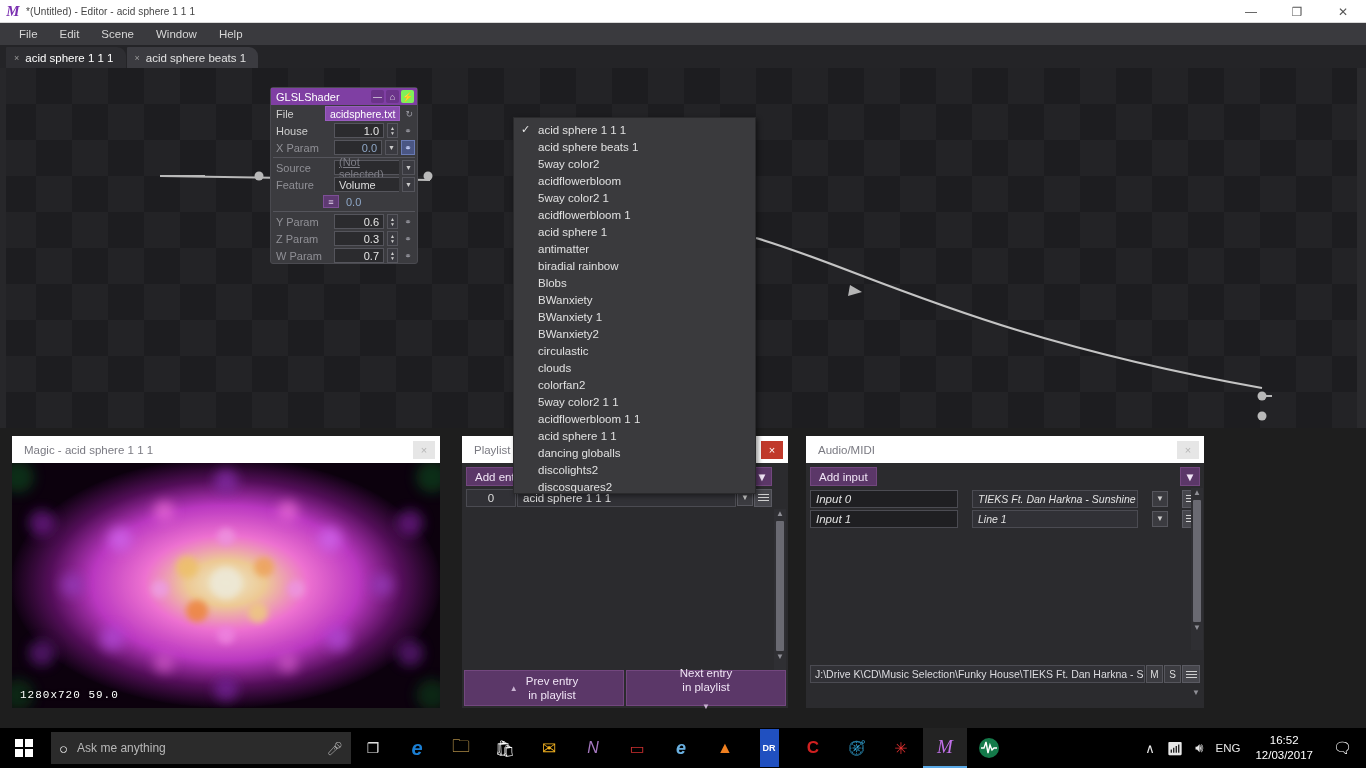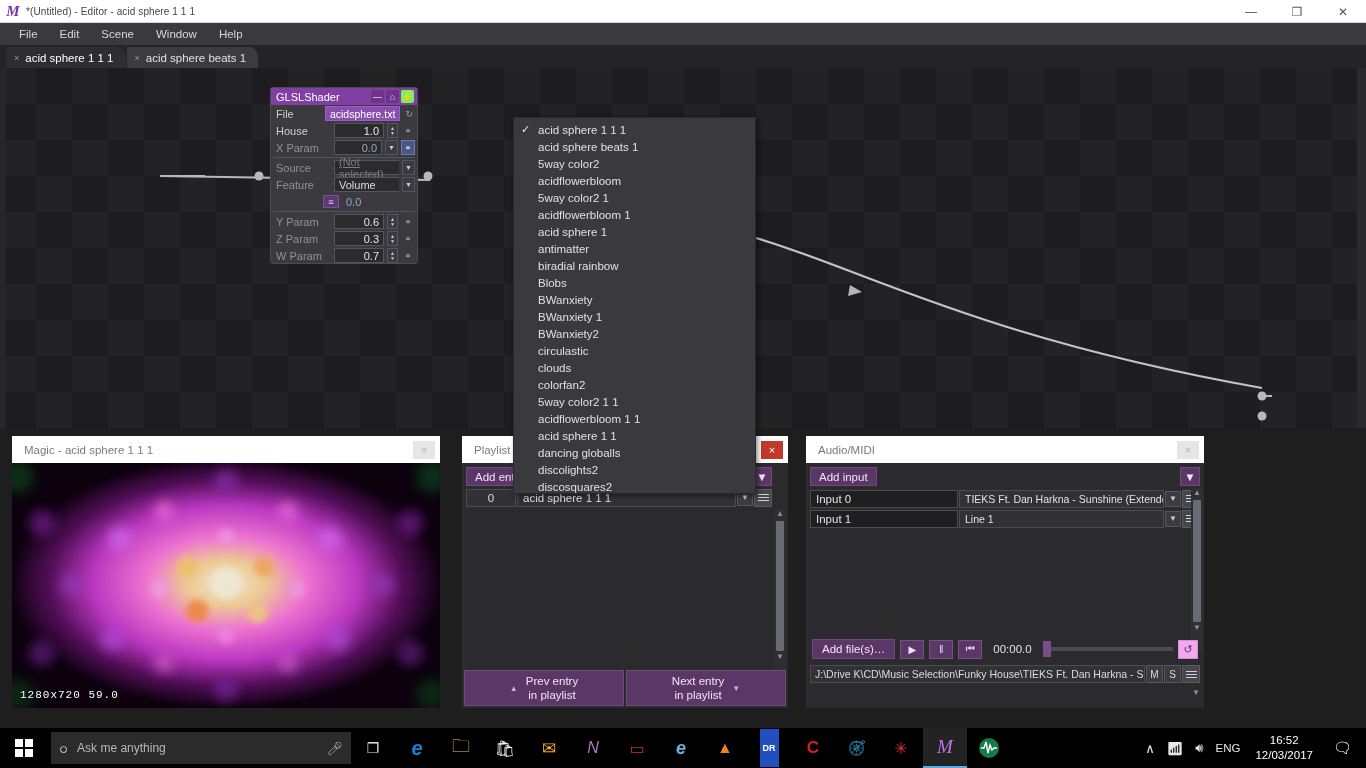--- a/index.html
+++ b/index.html
@@ -185,21 +185,21 @@
   .hamb i { display:block; width: 11px; height: 1px; background: #d0d0d0; }
   .scroll-col {
     position: absolute; right: 2px; top: 0; width: 12px; height: 100%;
     background: #2f2f33; display: flex; flex-direction: column; align-items: center;
   }
   .scroll-arrow { font-size: 8px; color: #8f8f96; height: 11px; }
   .scroll-thumb { width: 8px; background: #6a6a72; border-radius: 1px; margin: 1px 0; }
 
   
   .am-body { position: absolute; left: 806px; top: 463px; width: 398px; height: 245px; background: #2b2b2e; }
-  .am-row { height: 19px; display: flex; align-items: center; gap: 1px; margin-bottom: 1px; }
+  .am-row { height: 19px; display: flex; align-items: center; gap: 14px; margin-bottom: 1px; font-style: italic; }
   .am-in {
     width: 148px; height: 18px; background: #1f1f22; border: 1px solid #4b4b52;
     font-size: 11.5px; color: #e2e2e2; display: flex; align-items: center; padding-left: 5px;
   }
   .am-dev {
     flex: 1; height: 18px; background: #313136; border: 1px solid #4b4b52;
     font-size: 10.5px; color: #e2e2e2; display: flex; align-items: center; padding-left: 5px;
     white-space: nowrap; overflow: hidden;
   }
   .tbtn {
@@ -531,21 +531,21 @@
       <div class="scroll-arrow">▼</div>
     </div>
     <div style="position:absolute;left:0;bottom:0;width:326px;height:40px;display:flex;gap:2px;padding:2px;">
       <div class="btn-purple" style="flex:1;flex-direction:row;gap:8px;">
         <span style="font-size:8px;color:#c9b2d2;">▲</span>
         <span style="text-align:center;line-height:14px;">
           <span>Prev entry</span><br>
           <span>in playlist</span>
         </span>
       </div>
-      <div class="btn-purple" style="flex:1;flex-direction:row;gap:8px;">
+      <div class="btn-purple" style="flex:1;flex-direction:column;gap:8px;">
         <span style="text-align:center;line-height:14px;">
           <span>Next entry</span><br>
           <span>in playlist</span>
         </span>
         <span style="font-size:8px;color:#c9b2d2;">▼</span>
       </div>
     </div>
   </div>
 
   <div class="win" style="left:806px;top:436px;width:398px;height:27px;">
@@ -580,31 +580,20 @@
             <i></i>
           </span>
       </div>
     </div>
     <div class="scroll-col" style="top:25px;height:162px;right:1px;">
       <div class="scroll-arrow">▲</div>
       <div class="scroll-thumb" style="height:122px;"></div>
       <div class="scroll-arrow">▼</div>
     </div>
 
-    <div style="position:absolute;left:0;top:176px;width:398px;padding:0 6px;display:flex;align-items:center;gap:5px;">
-      <div class="btn-purple" style="height:20px;padding:0 9px;">Add file(s)…</div>
-      <div class="tbtn">▶</div>
-      <div class="tbtn">‖</div>
-      <div class="tbtn">⏮</div>
-      <div style="font-size:11.5px;color:#e4e4e8;padding:0 6px;">00:00.0</div>
-      <div class="seekbar">
-        <div class="seekhandle"></div>
-      </div>
-      <div class="loopbtn">↺</div>
-    </div>
 
     <div style="position:absolute;left:0;top:202px;width:398px;padding:0 4px;display:flex;align-items:center;gap:1px;">
       <span class="pathfield">J:\Drive K\CD\Music Selection\Funky House\TIEKS Ft. Dan Harkna - Sunshine (Exte…</span>
       <span class="msbtn">M</span>
       <span class="msbtn">S</span>
       <span class="hamb">
           <i></i>
           <i></i>
           <i></i>
         </span>

